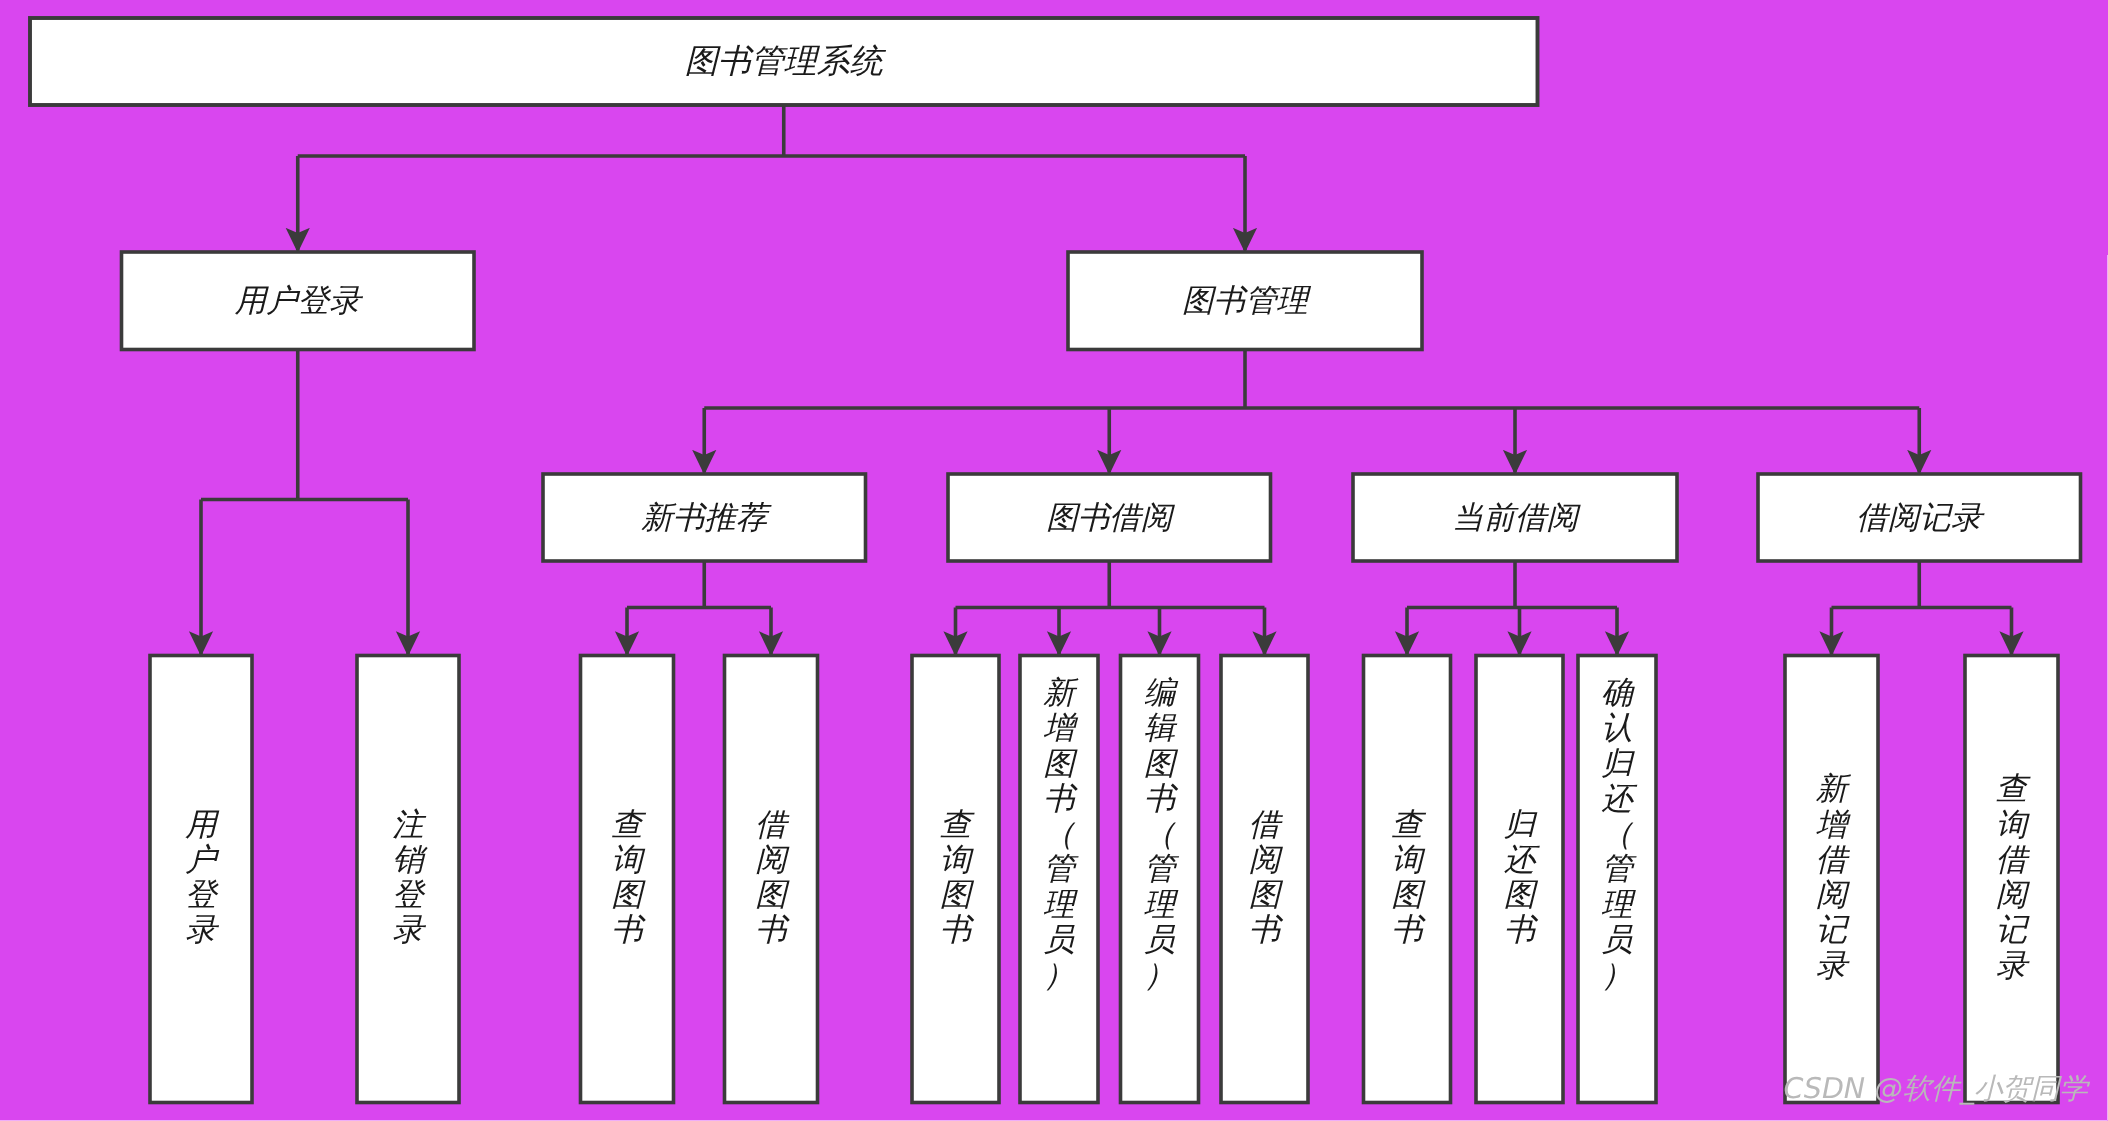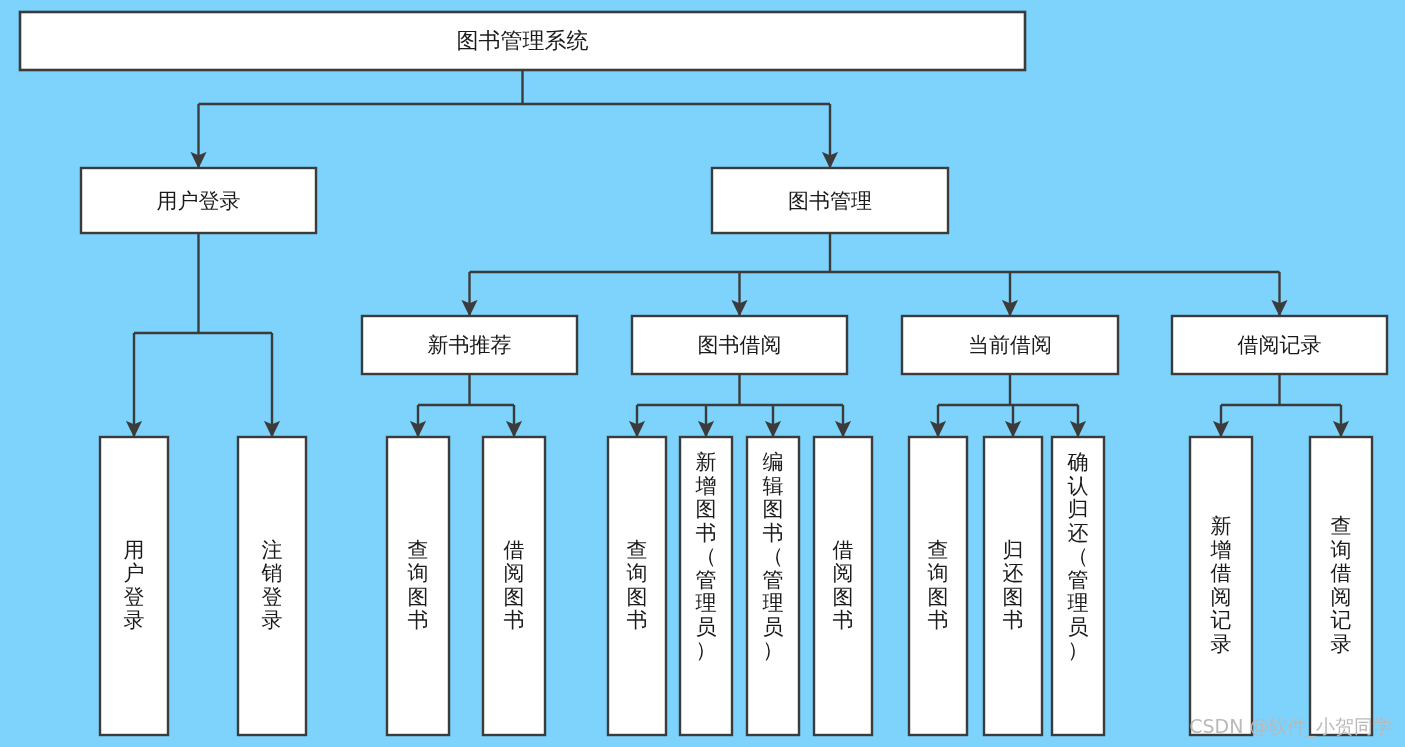--- a/index.html
+++ b/index.html
@@ -11,21 +11,22 @@
   body {
     width: 1405px;
     height: 747px;
     overflow: hidden;
     font-family: "DejaVu Sans", "Liberation Sans", sans-serif;
   }
   #diagram-root {
     position: relative;
     width: 1405px;
     height: 747px;
-    background: #7dd3fc;
+    background: #d946ef;
+    font-style: italic;
   }
   svg#diagram-svg {
     position: absolute;
     top: 0;
     left: 0;
     width: 1405px;
     height: 747px;
     display: block;
   }
   .node-box {

